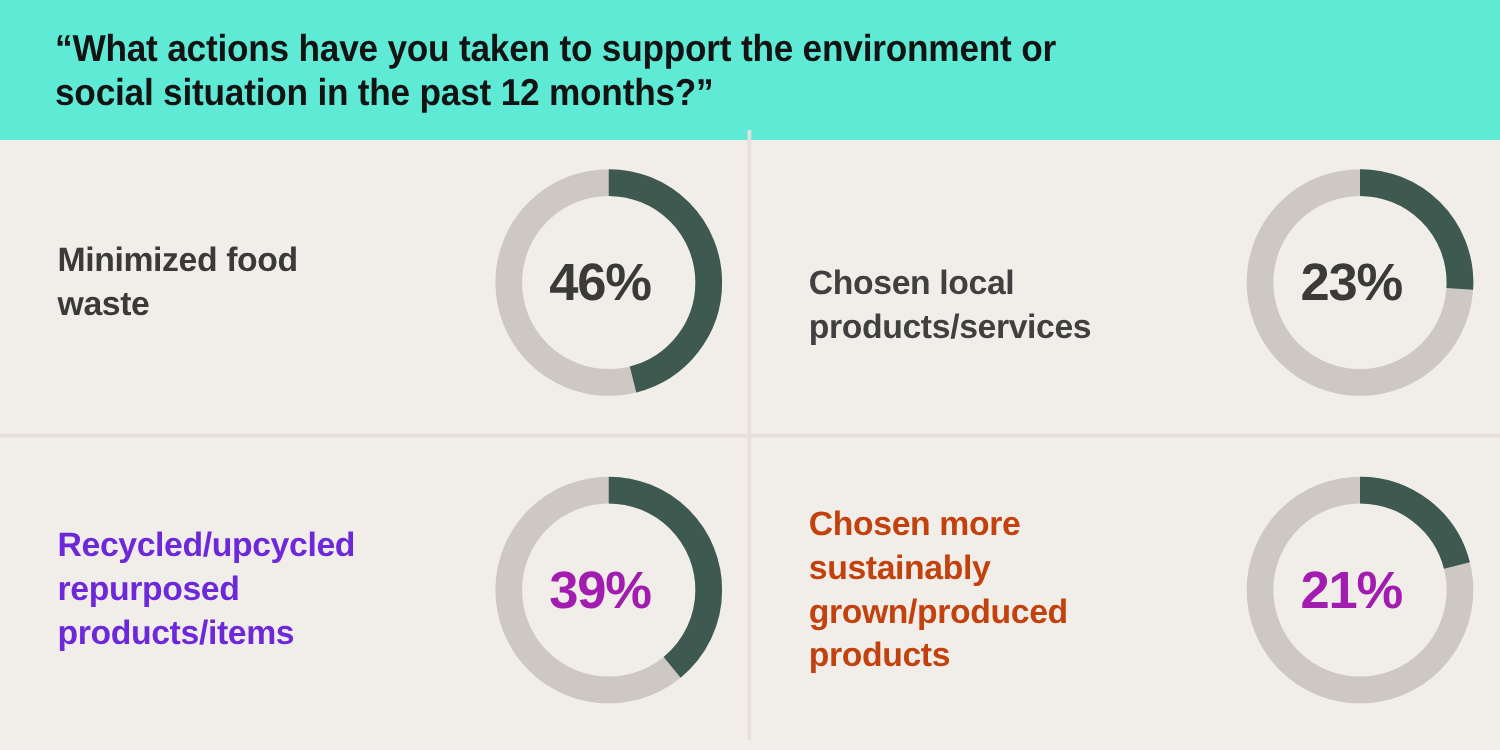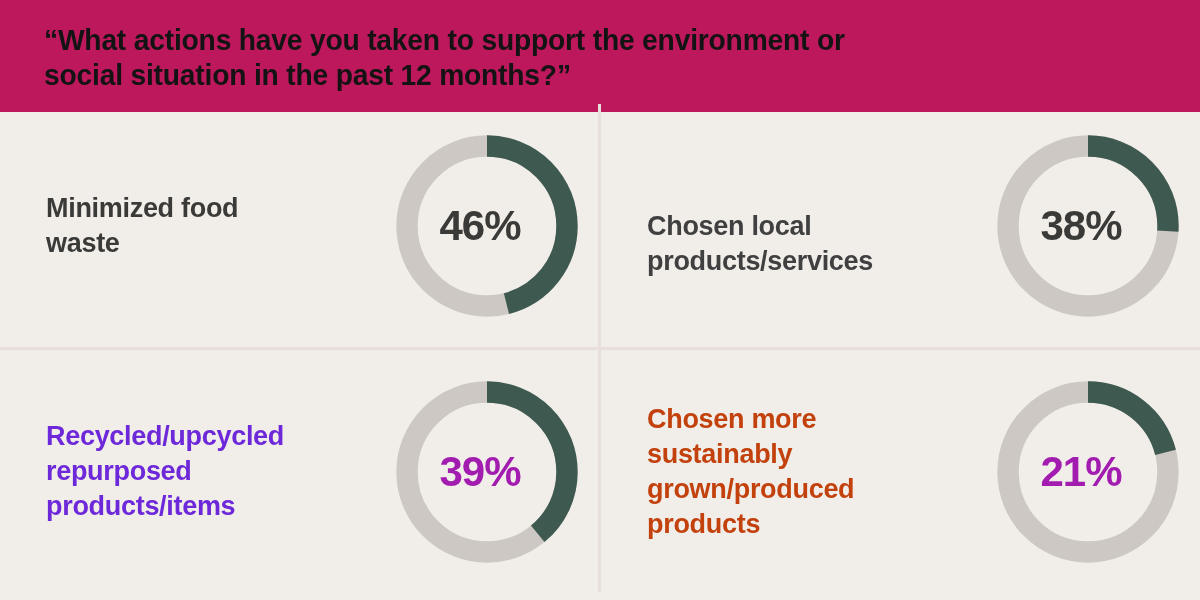--- a/index.html
+++ b/index.html
@@ -126,21 +126,21 @@
     font-size: 42px;
     letter-spacing: -1px;
     pointer-events: none;
   }
 </style>
 </head>
 <body style="background: rgb(241, 238, 234);">
 
 <div class="infographic" style="background: rgb(241, 238, 234);">
 
-  <div class="header" style="background: #be185d;">
+  <div class="header" style="background: #5eead4;">
     <h1 class="header-title" style="color: rgb(19, 19, 19);">“What actions have you taken to support the environment or
 social situation in the past 12 months?”</h1>
   </div>
 
   <div class="grid">
 
     <div class="vdivider" style="background: rgb(232, 222, 220);"></div>
     <div class="hdivider" style="background: rgb(232, 222, 220);"></div>
 
     <div class="cell cell-tl">
@@ -156,21 +156,21 @@
     </div>
 
     <div class="cell cell-tr">
       <div class="cell-label" style="color: #404040; margin-top: 36px;">Chosen local
 products/services</div>
       <div class="cell-chart">
         <svg class="donut" viewBox="0 0 100 100">
           <circle class="track" cx="50" cy="50" r="43" fill="none" stroke="#CDC8C3" stroke-width="11.5"></circle>
           <circle class="value-arc" cx="50" cy="50" r="43" fill="none" stroke="#3E5A50" stroke-width="11.5" transform="rotate(-90 50 50)" stroke-dasharray="70.24601173426777 199.93095647445443"></circle>
         </svg>
-        <div class="donut-value" style="color: rgb(58, 58, 56);">38%</div>
+        <div class="donut-value" style="color: rgb(58, 58, 56);">23%</div>
       </div>
     </div>
 
     <div class="cell cell-bl">
       <div class="cell-label" style="color: #6d28d9;">Recycled/upcycled
 repurposed
 products/items</div>
       <div class="cell-chart">
         <svg class="donut" viewBox="0 0 100 100">
           <circle class="track" cx="50" cy="50" r="43" fill="none" stroke="#CDC8C3" stroke-width="11.5"></circle>

